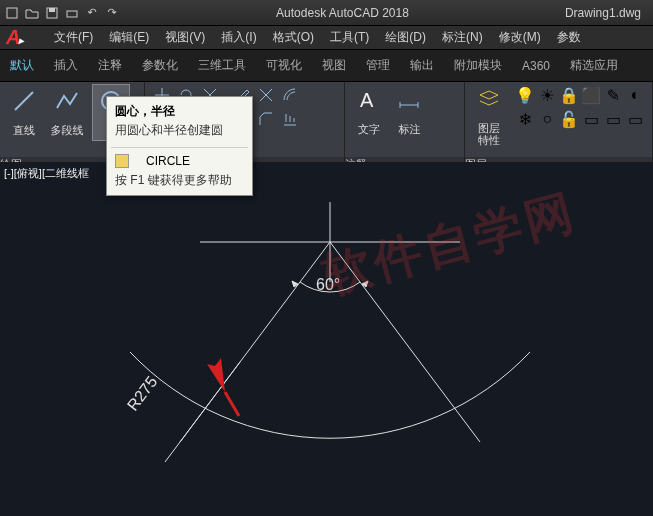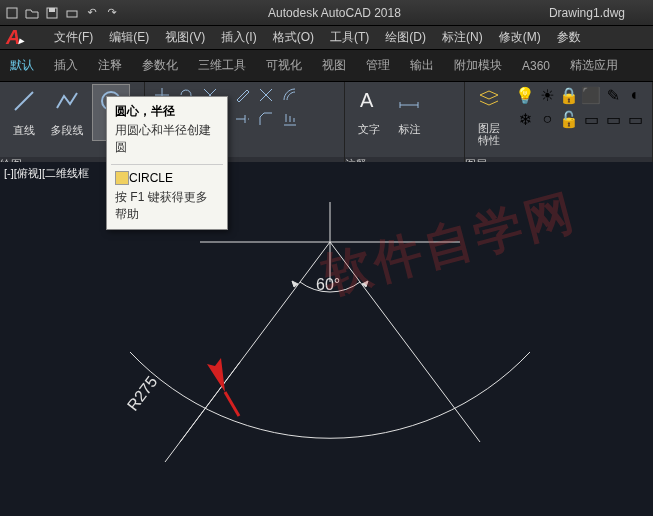--- a/index.html
+++ b/index.html
@@ -1,42 +1,42 @@
 <!DOCTYPE html>
 <html><head>
 <meta charset="utf-8">
 <style>
 *{box-sizing:border-box;margin:0;padding:0;font-family:"Microsoft YaHei",sans-serif}
 body{width:653px;height:516px;background:#151922;overflow:hidden;}
 .titlebar{height:26px;background:linear-gradient(#3a3a3a,#2a2a2a);display:flex;align-items:center;padding:0 4px;border-bottom:1px solid #000}
 .titlebar .icons{display:flex;gap:4px}
 .titlebar .icons span{width:16px;height:16px;display:flex;align-items:center;justify-content:center;color:#ccc;font-size:11px}
 .titlebar .title{flex:1;text-align:center;color:#d0d0d0;font-size:12px}
-.titlebar .doc{color:#d0d0d0;font-size:12px;margin-right:24px}
+.titlebar .doc{color:#d0d0d0;font-size:12px;margin-right:8px}
 .menubar{height:24px;background:#2d2d2d;display:flex;align-items:center;padding-left:2px;border-bottom:1px solid #000}
 .logo{width:44px;color:#e83030;font-weight:bold;font-size:20px;font-style:italic;letter-spacing:-2px;padding:0 4px}
 .menubar .menu{color:#d0d0d0;font-size:12px;padding:0 8px;cursor:pointer}
 .ribbon-tabs{height:32px;background:#1f1f1f;display:flex;align-items:center;border-bottom:1px solid #000}
 .ribbon-tabs .tab{color:#aaa;font-size:12px;padding:0 10px;cursor:pointer}
 .ribbon-tabs .tab.active{color:#6bc8e8}
 .ribbon{height:90px;background:#3a3d43;display:flex;border-bottom:1px solid #000;position:relative}
 .panel{border-right:1px solid #222;padding:2px 6px 14px;position:relative}
 .panel-label{position:absolute;bottom:0;left:0;right:0;height:14px;text-align:left;color:#ccc;font-size:11px;background:#2e3036}
 .panel-label::after{content:"▾";font-size:8px;margin-left:2px;color:#888}
 .btn-col{display:inline-flex;flex-direction:column;align-items:center;padding:2px 4px;cursor:pointer}
 .btn-col .ico{width:28px;height:28px;display:flex;align-items:center;justify-content:center}
 .btn-col .lbl{color:#ddd;font-size:11px;margin-top:8px}
 .btn-grid{display:inline-grid;grid-template-columns:repeat(3,22px);grid-auto-rows:22px;gap:2px;vertical-align:top}
 .btn-grid span{display:flex;align-items:center;justify-content:center;cursor:pointer}
 .small-ico{width:18px;height:18px}
-.tooltip{position:absolute;left:106px;top:96px;width:122px;background:#f5f5f0;border:1px solid #8a8a8a;box-shadow:2px 2px 6px rgba(0,0,0,0.5);font-size:12px;color:#000;z-index:10}
+.tooltip{position:absolute;left:106px;top:96px;width:147px;background:#f5f5f0;border:1px solid #8a8a8a;box-shadow:2px 2px 6px rgba(0,0,0,0.5);font-size:12px;color:#000;z-index:10}
 .tooltip .t1{padding:6px 8px 2px;font-weight:bold}
 .tooltip .t2{padding:0 8px 6px;color:#333}
 .tooltip .sep{height:1px;background:#ccc;margin:2px 4px}
-.tooltip .t3{padding:4px 8px;display:flex;align-items:center;gap:0}
+.tooltip .t3{padding:4px 8px;display:flex;align-items:center;gap:17px}
 .tooltip .t3 .ci{width:14px;height:14px;background:#f0d060;border:1px solid #999;display:inline-block}
 .tooltip .t4{padding:0 8px 6px;color:#333}
 .canvas{position:absolute;left:0;top:162px;right:0;bottom:0;background:#151922}
 .vp-label{position:absolute;left:4px;top:4px;color:#eee;font-size:11px}
 .watermark{position:absolute;left:320px;top:50px;color:rgba(200,50,50,0.25);font-size:48px;font-weight:bold;transform:rotate(-15deg);pointer-events:none;letter-spacing:4px}
 svg{display:block}
 </style>
 </head>
 <body>
 

